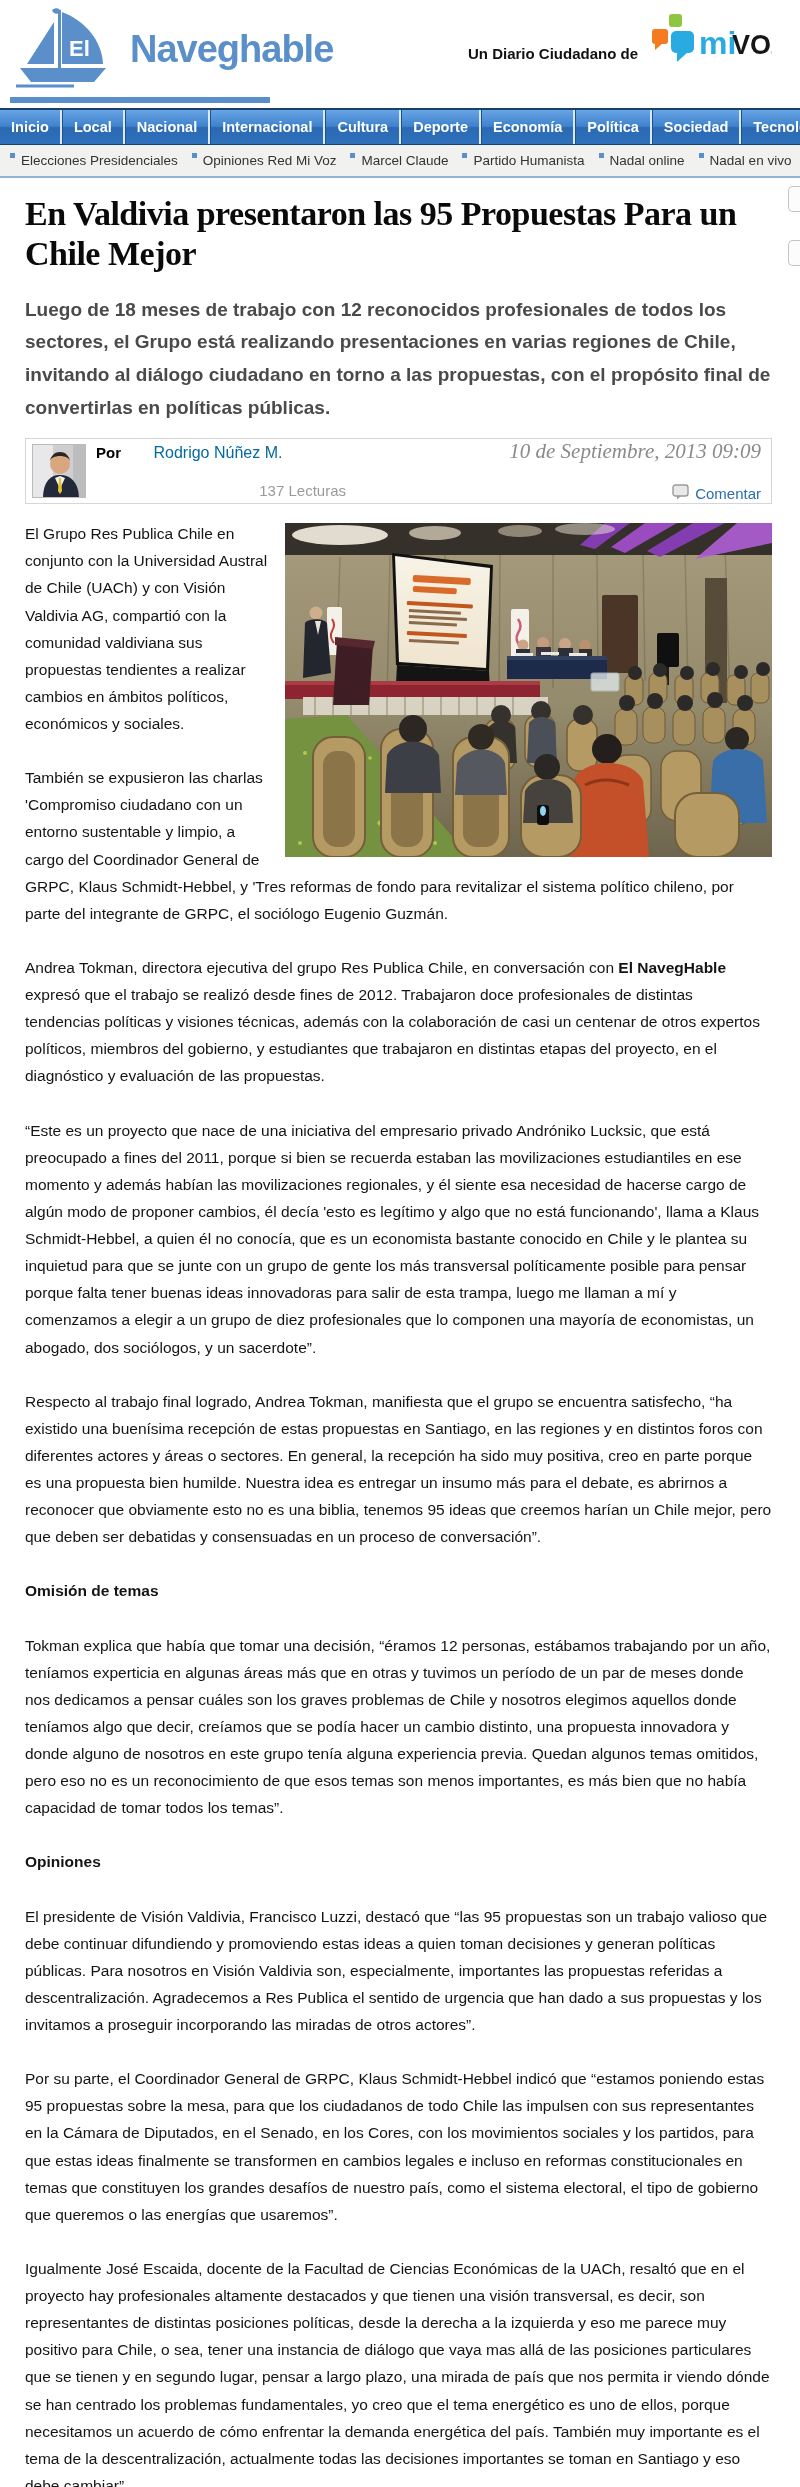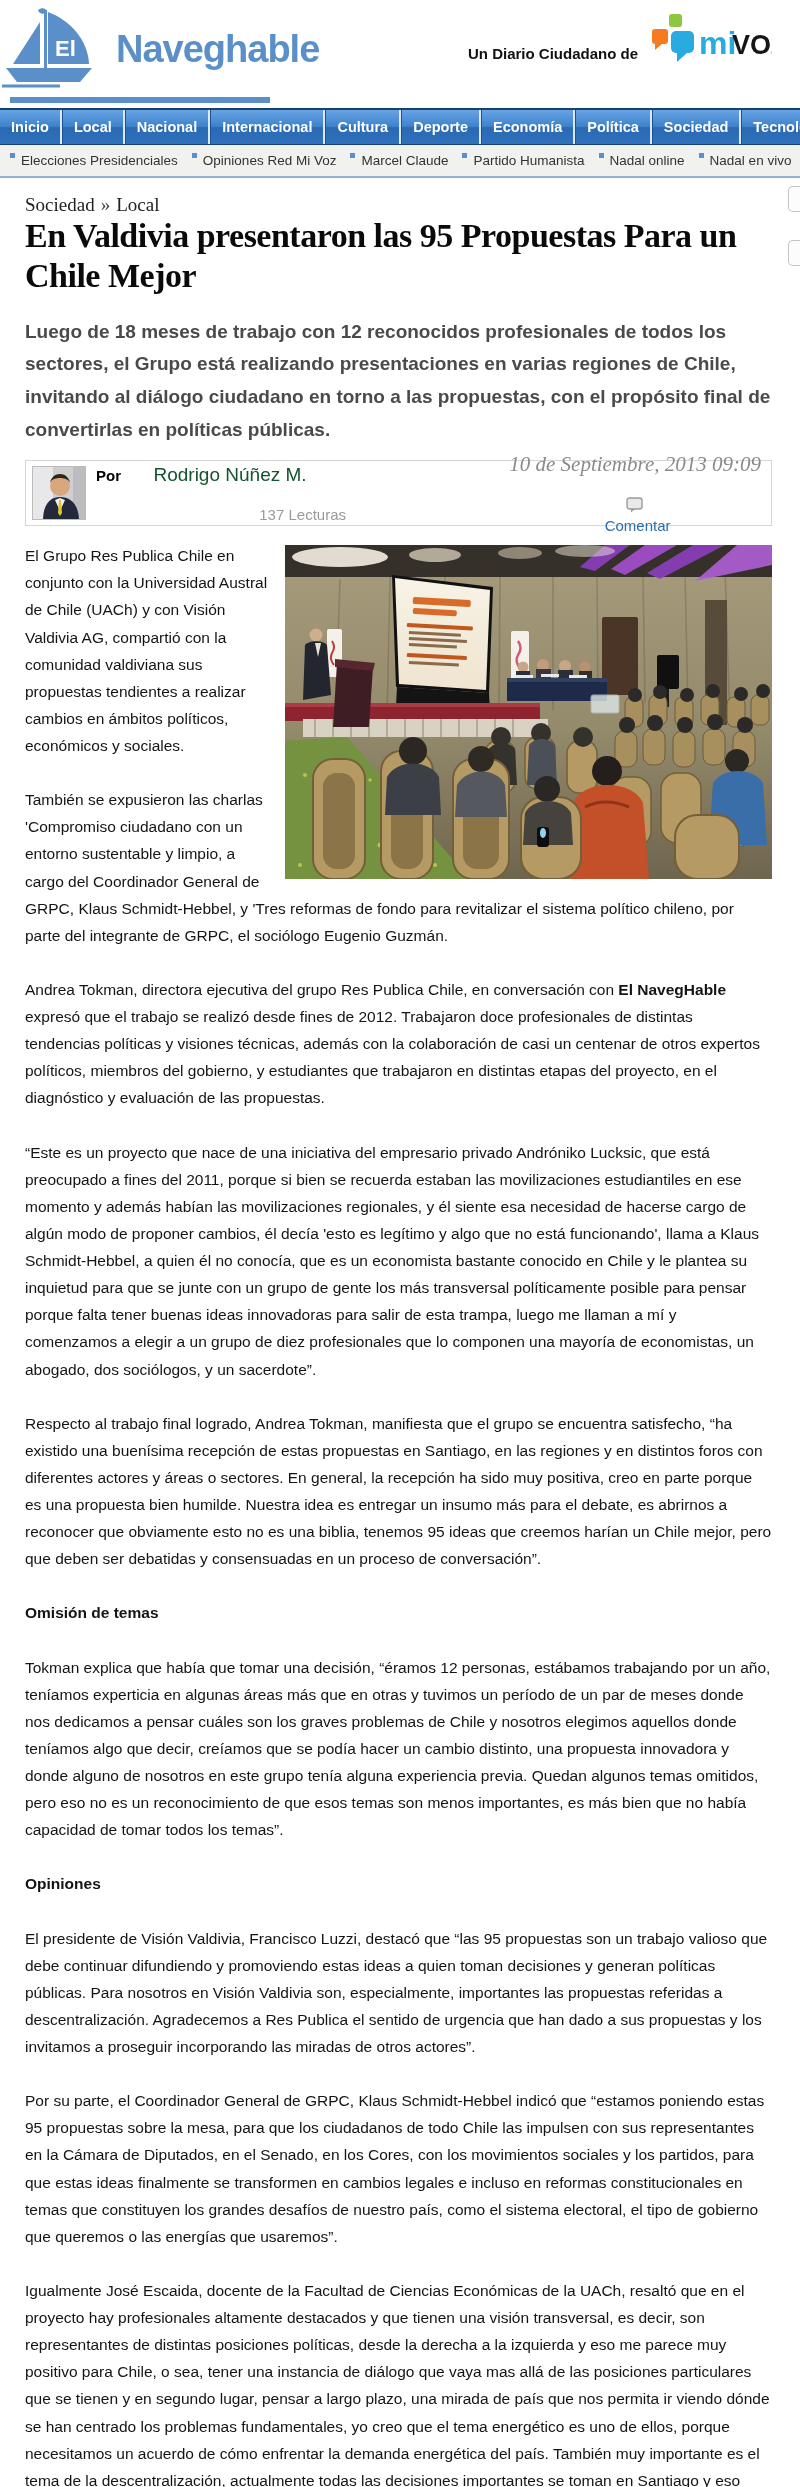--- a/index.html
+++ b/index.html
@@ -2,21 +2,21 @@
 <html lang="es"><head>
 <meta charset="utf-8">
 <style>
   * { margin:0; padding:0; box-sizing:border-box; }
   html,body { background:#ffffff; }
   body { font-family:"Liberation Sans", sans-serif; color:#141414; }
   .page { position:relative; width:800px; margin:0 auto; overflow:hidden; background:#fff; }
 
   
   .masthead { position:relative; height:108px; }
-  .logo { position:absolute; left:0; top:6px; display:flex; align-items:center; text-decoration:none; cursor:pointer; }
+  .logo { position:absolute; left:14px; top:6px; display:flex; align-items:center; text-decoration:none; cursor:pointer; }
   .logo-text { font-size:38px; font-weight:bold; color:#5b8fc9; letter-spacing:-1px; margin-left:20px; }
   .logo-underline { position:absolute; left:10px; top:97px; width:260px; height:6px; background:#5b8fc9; }
   .tagline-wrap { position:absolute; right:28px; top:12px; display:flex; align-items:flex-end; }
   .tagline { font-size:15px; font-weight:bold; color:#111; margin:0 6px 10px 0; }
 
   
   .mainnav { display:flex; height:37px; width:800px; overflow:hidden; white-space:nowrap;
              background:linear-gradient(#5d9be0,#2d6cb6); border-top:2px solid #16416e; border-bottom:1px solid #16416e; }
   .nav-item { flex:0 0 auto; display:flex; align-items:center; padding:0 11px; font-size:14.5px; font-weight:bold;
               color:#fff; text-decoration:none; cursor:pointer;
@@ -43,25 +43,25 @@
   h1.title { font-family:"Liberation Serif", serif; font-size:34px; line-height:1.17; font-weight:bold; color:#0a0a0a;
              letter-spacing:-0.5px; }
 
   .lead { margin-top:20px; font-size:19px; font-weight:bold; color:#4a4a4a; line-height:1.72; }
 
   
   .byline { margin-top:14px; border:1px solid #d6d6d6; background:#fff; height:66px; display:flex; align-items:center; padding:0 10px 0 6px; }
   .avatar { width:54px; height:54px; flex:0 0 auto; border:1px solid #bbb; overflow:hidden; cursor:pointer; }
   .author-col { margin-left:10px; flex:1 1 auto; }
   .por { font-size:15px; font-weight:bold; color:#000; }
-  .author-link { font-size:19px; color:#14532d; text-decoration:none; cursor:pointer;padding-left:28px; }
+  .author-link { font-size:16px; color:#0369a1; text-decoration:none; cursor:pointer;padding-left:28px; }
   .reads { font-size:15px; color:#9a9a9a; margin-top:20px;text-align:center; }
   .meta-col { text-align:right; }
   .date { font-family:"Liberation Serif", serif; font-style:italic; font-size:21px; color:#8a8a8a; }
-  .comment { margin-top:20px; display:flex; justify-content:flex-end; align-items:center;flex-direction:column; }
+  .comment { margin-top:20px; display:flex; justify-content:flex-end; align-items:center; }
   .comment a { font-size:15px; color:#2b6dad; text-decoration:none; cursor:pointer; margin-left:5px; }
 
   
   .article-body { margin-top:16px; font-size:15.5px; line-height:1.75; color:#141414; }
   .article-body p { margin-bottom:27px; }
   .article-body h3 { font-size:15.5px; font-weight:bold; margin-bottom:27px; }
   .photo { float:right; width:487px; height:334px; margin:3px 0 10px 12px; background:#8d8268; }
   .photo svg { display:block; }
 </style>
 </head>
@@ -139,23 +139,20 @@
     <a>
         <span class="blt"></span>
         <span>Nadal en vivo</span>
       </a>
   </div>
 
   <div class="edge-box" style="top:186px;"></div>
   <div class="edge-box" style="top:240px;"></div>
 
   <div class="content">
-    <div class="breadcrumb">
-      <a>Sociedad</a><span class="crumb-sep">»</span><a>Local</a>
-    </div>
 
     <h1 class="title">En Valdivia presentaron las 95 Propuestas Para un Chile Mejor</h1>
 
     <p class="lead">Luego de 18 meses de trabajo con 12 reconocidos profesionales de todos los sectores, el Grupo está realizando presentaciones en varias regiones de Chile, invitando al diálogo ciudadano en torno a las propuestas, con el propósito final de convertirlas en políticas públicas.</p>
 
     <div class="byline">
       <div class="avatar">
         <svg width="54" height="54" viewBox="0 0 54 54">
           <rect width="54" height="54" fill="#cfcfd1"></rect>
           <rect x="0" y="0" width="20" height="54" fill="#e8e8ea"></rect>

